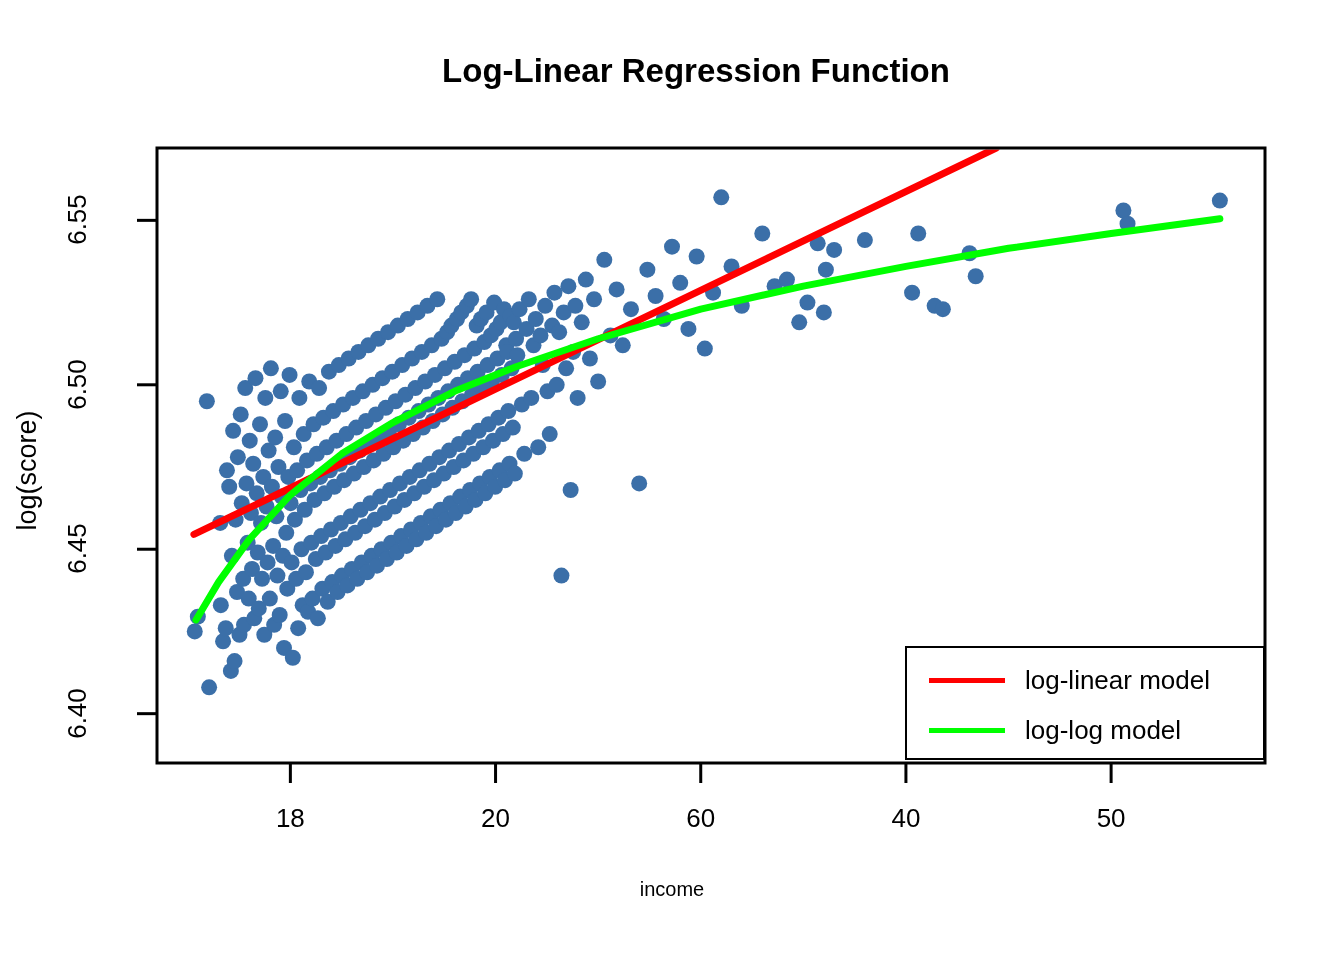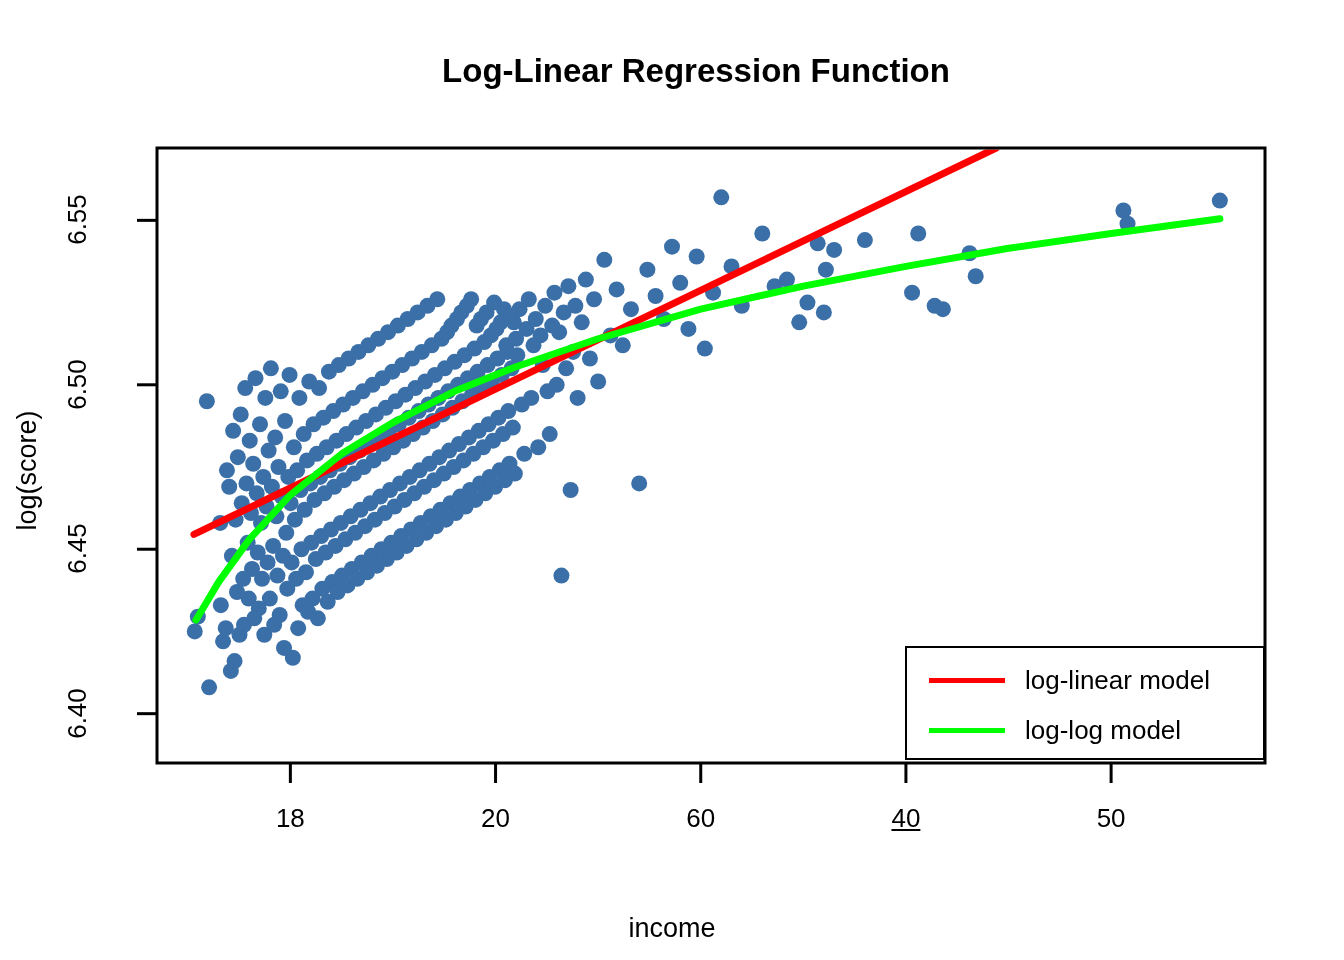--- a/index.html
+++ b/index.html
@@ -31,23 +31,22 @@
     font-family: "Liberation Sans", sans-serif;
     letter-spacing: 0px;
     margin-left: 24px;
   }
   #xlabel {
     position: absolute;
     left: 0;
     top: 878px;
     width: 1344px;
     text-align: center;
-    font-size: 27px;
+    font-size: 20px;
     color: #000000;
-    margin-top: 35px;
   }
   #ylabel {
     position: absolute;
     left: -93px;
     top: 455px;
     width: 240px;
     text-align: center;
     font-size: 27px;
     color: #000000;
     transform: rotate(-90deg);
@@ -471,21 +470,21 @@
         <line x1="157" y1="549.2299465240633" x2="137" y2="549.2299465240633" stroke="#000000" stroke-width="3"></line>
         <line x1="157" y1="384.7914438502672" x2="137" y2="384.7914438502672" stroke="#000000" stroke-width="3"></line>
         <line x1="157" y1="220.3529411764713" x2="137" y2="220.3529411764713" stroke="#000000" stroke-width="3"></line>
       </g>
   </svg>
 
   <div id="xtick-labels">
       <div class="tick-label xtick-label" style="left: 250.37px; top: 803px;">18</div>
       <div class="tick-label xtick-label" style="left: 455.556px; top: 803px;">20</div>
       <div class="tick-label xtick-label" style="left: 660.741px; top: 803px;">60</div>
-      <div class="tick-label xtick-label" style="left: 865.926px; top: 803px; text-decoration: underline;">40</div>
+      <div class="tick-label xtick-label" style="left: 865.926px; top: 803px;">40</div>
       <div class="tick-label xtick-label" style="left: 1071.11px; top: 803px; text-align: center;">50</div>
     </div>
   <div id="ytick-labels">
       <div class="tick-label ytick-label" style="left: 27px; top: 697.668px;">6.40</div>
       <div class="tick-label ytick-label" style="left: 27px; top: 533.23px;">6.45</div>
       <div class="tick-label ytick-label" style="left: 27px; top: 368.791px;">6.50</div>
       <div class="tick-label ytick-label" style="left: 27px; top: 204.353px;">6.55</div>
     </div>
 
   <div id="xlabel">income</div>

